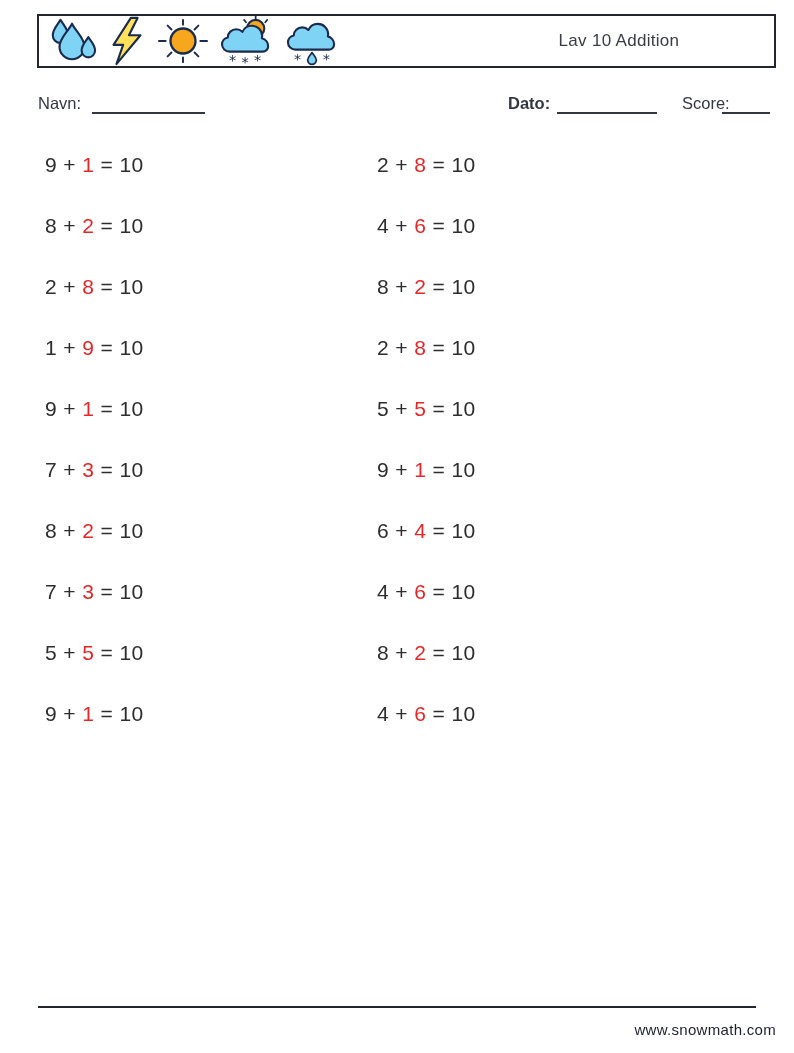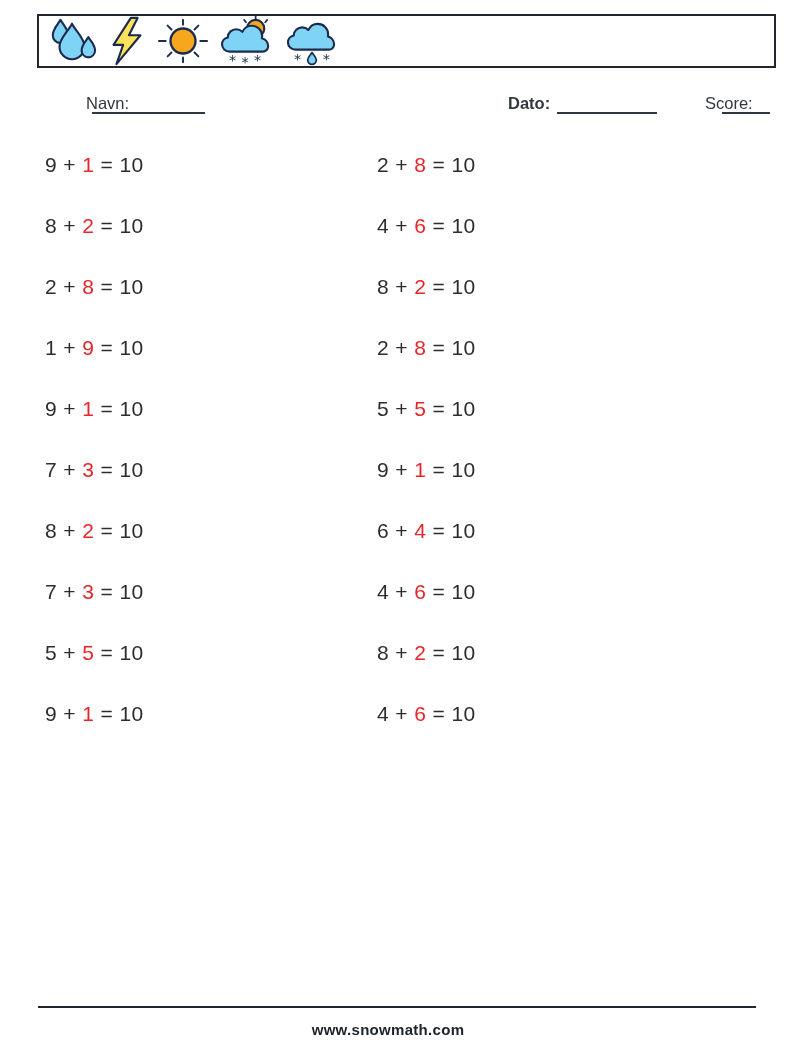--- a/index.html
+++ b/index.html
@@ -19,41 +19,41 @@
   #icon-strip{display:flex;align-items:center;gap:5px;padding-left:6px;height:100%;}
   #icon-strip svg{display:block;}
   #worksheet-title{
     position:absolute;left:470px;top:50%;transform:translateY(-50%);
     width:220px;text-align:center;
     font-size:17px;color:#3a3d44;letter-spacing:0.3px;
   }
   
   .field-label{position:absolute;font-size:16.5px;color:#33373f;}
   .blank-line{position:absolute;border-bottom:2px solid #33373f;height:0;}
-  #navn-label{left:38px;top:94px;margin-left:48px;}
+  #navn-label{left:38px;top:94px;}
   #navn-line{left:92px;top:112px;width:113px;}
   #dato-label{left:508px;top:94px;font-weight:bold;}
   #dato-line{left:557px;top:112px;width:100px;}
-  #score-label{left:705px;top:94px;}
+  #score-label{left:682px;top:94px;}
   #score-line{left:722px;top:112px;width:48px;}
   
   .col{position:absolute;top:134px;}
   #col-left{left:45px;}
   #col-right{left:377px;}
   .eq{
     height:61px;display:flex;align-items:center;
     font-size:21px;color:var(--ink,#2d2d2d);letter-spacing:0.4px;
     white-space:pre;
   }
   .eq .b{color:var(--red,#e62629);}
   
   #footer-line{position:absolute;left:38px;top:1006px;width:718px;border-top:2px solid #23262e;}
   #footer-url{
-    position:absolute;left:0;top:1021px;width:776px;text-align:center;
-    font-size:15px;font-weight:bold;color:#1d2129;letter-spacing:0.3px;
+    position:absolute;left:0;top:1021px;width:776px;text-align:right;
+    font-size:15px;font-weight:normal;color:#1d2129;letter-spacing:0.3px;
   }
 </style>
 </head>
 <body>
 
 <div id="page">
 
   <div id="header-box">
     <div id="icon-strip">
 
@@ -101,20 +101,21 @@
       <svg width="58" height="50" viewBox="0 0 58 52">
         <path d="M12 35 C7.5 35 4 31.5 4 27.5 C4 24 6.5 21 10 20.3 C10 15.5 14 11.8 18.8 11.8 C21.3 11.8 23.6 12.8 25.2 14.5 C27 10.7 30.8 8.2 35 8.2 C41 8.2 45.8 13 45.8 18.9 C45.8 19.7 45.7 20.5 45.5 21.2 C49.3 22.2 52 25.6 52 29.5 C52 32.8 49.3 35 46.5 35 Z" fill="#7fd3f5" stroke="#1b2b4d" stroke-width="2.2" stroke-linejoin="round"></path>
         <g fill="#1b2b4d" font-family="'DejaVu Sans', sans-serif" font-size="15" text-anchor="middle">
           <text x="14" y="50">*</text>
             <text x="44" y="50">*</text>
         </g>
         <path d="M29 38 C30.5 40.5 33.5 43 33.5 45.8 A4.5 4.5 0 1 1 24.5 45.8 C24.5 43 27.5 40.5 29 38 Z" fill="#7fd3f5" stroke="#1b2b4d" stroke-width="1.8" stroke-linejoin="round"></path>
       </svg>
 
     </div>
+    <div id="worksheet-title">Lav 10 Addition</div>
   </div>
 
   <span id="navn-label" class="field-label">Navn:</span>
   <div id="navn-line" class="blank-line"></div>
 
   <span id="dato-label" class="field-label">Dato:</span>
   <div id="dato-line" class="blank-line"></div>
 
   <span id="score-label" class="field-label">Score:</span>
   <div id="score-line" class="blank-line"></div>

